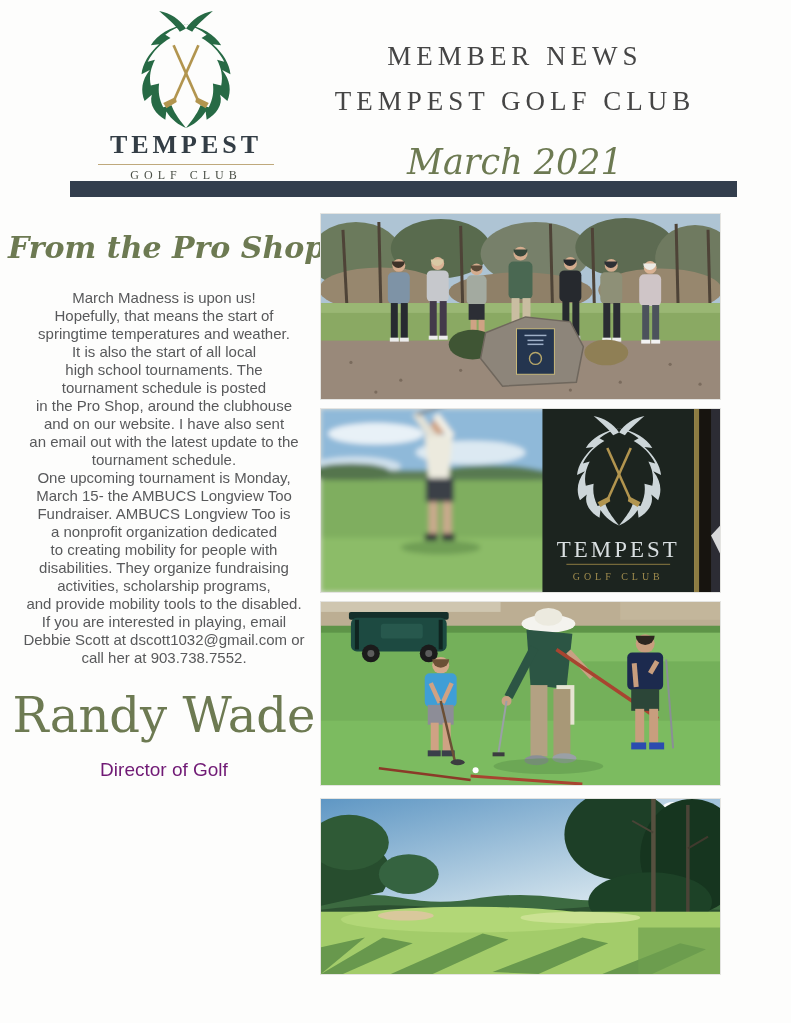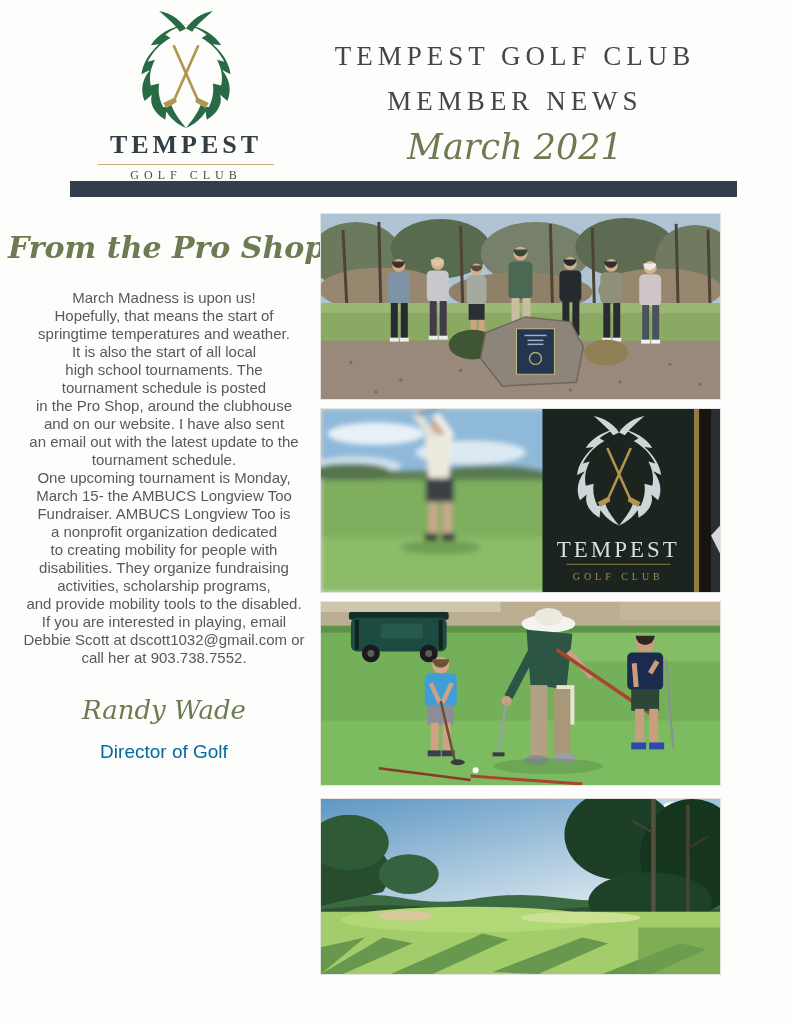--- a/index.html
+++ b/index.html
@@ -20,34 +20,34 @@
   .logo-wreath{width:140px;height:120px;display:block;margin:0 auto}
   .logo-name{font-family:"Liberation Serif",serif;font-weight:600;font-size:26px;
              letter-spacing:4px;color:#333d45;margin-top:0}
   .logo-rule{height:1px;background:#bfa97c;margin:4px 2px 3px}
   .logo-sub{font-family:"Liberation Serif",serif;font-size:12px;letter-spacing:5px;color:#4a4f46}
 
   .title-block{position:absolute;left:322px;top:34px;width:386px;text-align:center;color:var(--ink)}
   .title-line{font-family:"Liberation Serif",serif;font-size:27px;letter-spacing:5px;
               line-height:45px;font-weight:400}
   .date-script{font-family:"DejaVu Serif",serif;font-style:italic;font-size:35px;
-               color:var(--script);margin-top:3px}
+               color:var(--script);margin-top:18px}
 
   .divider-bar{position:absolute;left:70px;top:181px;width:667px;height:16px;
                background:var(--bar);z-index:3}
 
   
   .article{position:absolute;left:8px;top:230px;width:312px;text-align:center}
   .script-heading{font-family:"DejaVu Serif",serif;font-style:italic;font-weight:600;
                   font-size:30px;color:var(--script);margin:0 0 24px;white-space:nowrap}
   .body-text{font-size:15px;line-height:18px;color:var(--body);white-space:pre-line;margin:0}
   .body-text + .body-text{margin-top:22px}
-  .signature{font-family:"DejaVu Serif",serif;font-style:italic;font-size:26px;
-             color:var(--script);margin-top:28px}
-  .sig-title{font-size:19px;color:#0369a1;margin-top:16px}
+  .signature{font-family:"DejaVu Serif",serif;font-size:48px;
+             color:var(--script);margin-top:20px}
+  .sig-title{font-size:19px;color:#701a75;margin-top:16px}
 
   
   .photo{position:absolute;left:320px;width:401px;margin:0;border:1px solid #e4e4e1;
          background:#dcdcd8;overflow:hidden}
   .photo svg{display:block;width:100%;height:100%}
   #photo-1{top:213px;height:187px}
   #photo-2{top:408px;height:185px}
   #photo-3{top:601px;height:185px}
   #photo-4{top:798px;height:177px}
 </style>
@@ -85,22 +85,22 @@
           <use href="#wreath-top"></use>
         </g>
         <use href="#club-pair"></use>
       </svg>
       <div class="logo-name">TEMPEST</div>
       <div class="logo-rule"></div>
       <div class="logo-sub">GOLF CLUB</div>
     </div>
 
     <div class="title-block">
+      <div class="title-line">MEMBER NEWS</div>
       <div class="title-line">TEMPEST GOLF CLUB</div>
-      <div class="title-line">MEMBER NEWS</div>
       <div class="date-script">March 2021</div>
     </div>
 
     <div class="divider-bar"></div>
   </header>
 
   <section class="article">
     <h2 class="script-heading">From the Pro Shop:</h2>
     <p class="body-text">March Madness is upon us!
 Hopefully, that means the start of

